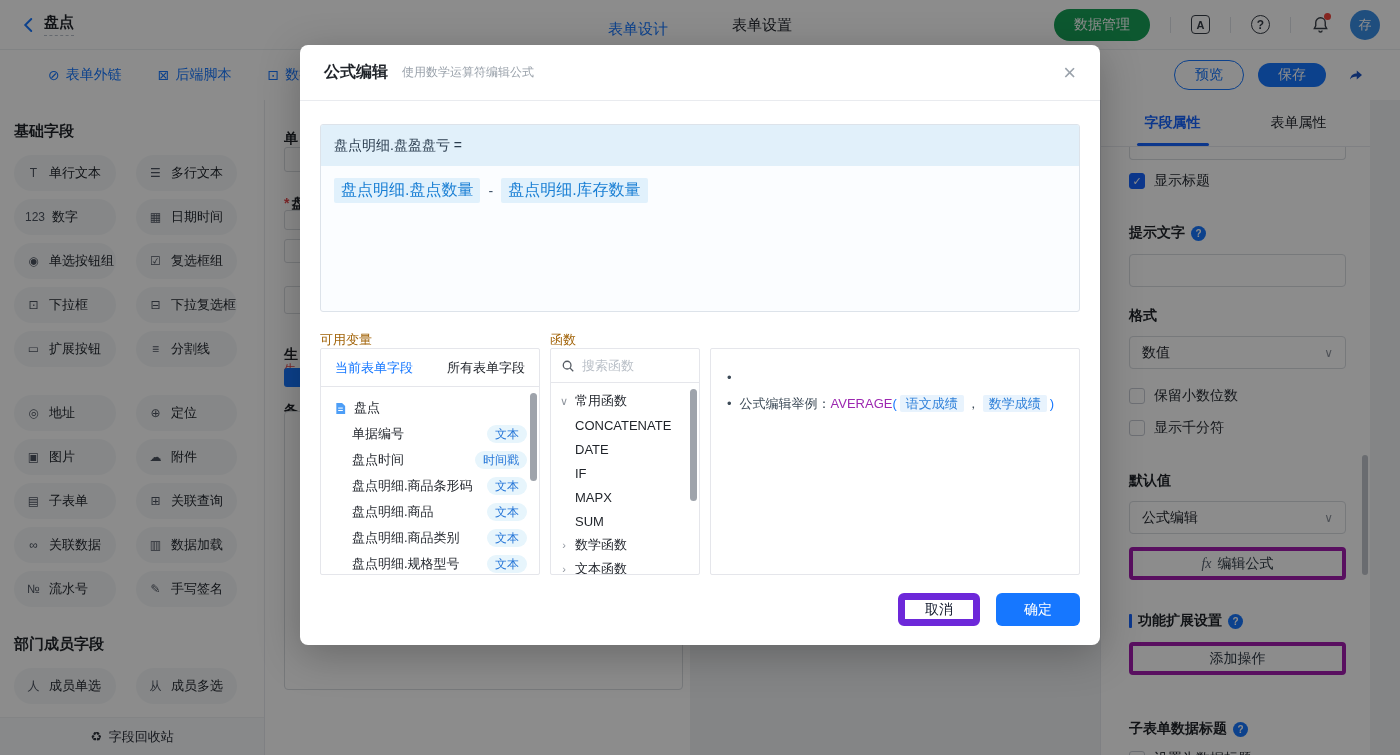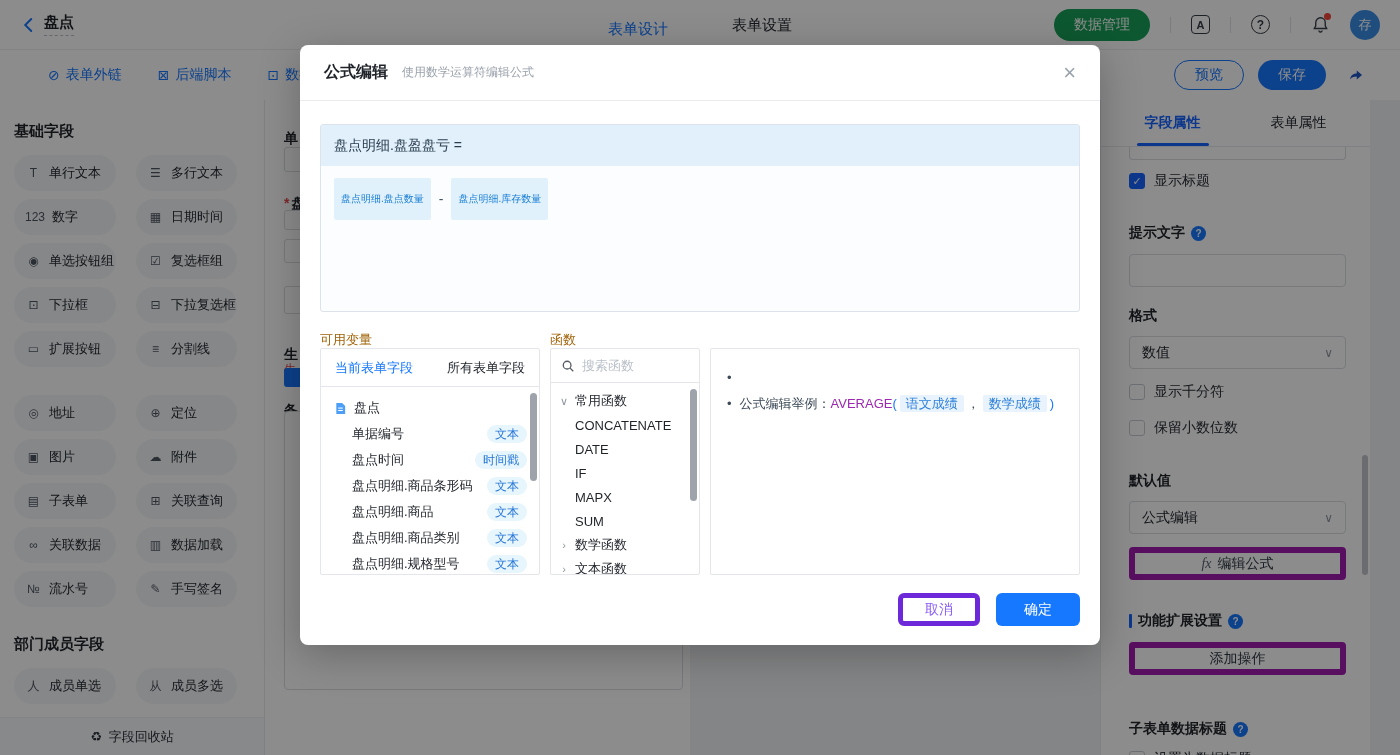--- a/index.html
+++ b/index.html
@@ -36,21 +36,21 @@
 
   
   .toolbar { position:absolute; left:0; top:50px; width:100%; height:50px; background:#fff;
              display:flex; align-items:center; padding:0 28px 0 48px; z-index:1; }
   .tb-links { display:flex; gap:36px; overflow:hidden; }
   .tb-link { display:flex; align-items:center; gap:6px; color:#1677ff; font-size:14px; white-space:nowrap; }
   .tb-link .g { font-size:14px; }
   .tb-right { margin-left:auto; display:flex; align-items:center; gap:14px;justify-content:space-between; }
   .btn-outline-pill { height:30px; padding:0 20px; border-radius:15px; border:1px solid #1677ff;
                       color:#1677ff; background:#fff; font-size:14px; }
-  .btn-fill-pill { height:30px; padding:0 20px; border-radius:15px; border:none;
+  .btn-fill-pill { height:24px; padding:0 20px; border-radius:15px; border:none;
                    background:#1677ff; color:#fff; font-size:14px; }
   .share-circle { width:32px; height:32px; border-radius:50%; background:#fff;
                   display:flex; align-items:center; justify-content:center; border:none; }
 
   
   .sidebar { position:absolute; left:0; top:100px; width:265px; bottom:0; background:#fff;
              border-right:1px solid #e7e9ee; padding:22px 14px 0 14px; overflow:hidden; }
   .side-group { margin-bottom:28px; }
   .side-group h3 { font-size:15px; font-weight:700; margin-bottom:14px; color:#1f2329; }
   .side-grid { display:grid; grid-template-columns:102px 101px; column-gap:20px; row-gap:8px; }
@@ -88,21 +88,21 @@
         display:flex; align-items:center; justify-content:center; }
   .cb.on { background:#1664ff; border-color:#1664ff; color:#fff; font-size:11px; }
   .plabel { font-size:14px; font-weight:600; color:#1f2329; display:flex; align-items:center; gap:6px; }
   .qi { width:15px; height:15px; border-radius:50%; background:#1677ff; color:#fff; font-size:10px;
         font-weight:bold; display:flex; align-items:center; justify-content:center; }
   .p-input { height:33px; border:1px solid #d9dce1; border-radius:4px; background:#fff; width:100%; }
   .p-select { height:33px; border:1px solid #d9dce1; border-radius:4px; background:#fff; width:100%;
               display:flex; align-items:center; padding:0 12px; font-size:14px; color:#23272e;
               justify-content:space-between; }
   .dd-arr { color:#8f959e; font-size:12px; }
-  .p-btn { height:33px; border:6px solid #a21caf; border-radius:4px; background:#fff; width:100%;
+  .p-btn { height:33px; border:4px solid #a21caf; border-radius:4px; background:#fff; width:100%;
            font-size:14px; color:#2e3944; display:flex; align-items:center; justify-content:center; gap:6px; }
   .fx { font-style:italic; font-family:"Liberation Serif","DejaVu Serif",serif; color:#5a6473; }
   .sec-label { font-size:14px; font-weight:700; display:flex; align-items:center; gap:6px; }
   .sec-label .bar { width:3px; height:14px; background:#1664ff; border-radius:1px; }
   .props-scroll { position:absolute; right:2px; top:355px; width:6px; height:120px;
                   background:#c1c5cc; border-radius:3px; }
 
   
   .overlay { position:absolute; inset:0; background:rgba(0,0,0,0.45); z-index:10; }
   .modal { position:absolute; left:300px; top:45px; width:800px; height:600px; background:#fff;
@@ -111,21 +111,21 @@
               border-bottom:1px solid #e9ebef; }
   .m-title { font-size:16px; font-weight:700; color:#1f2329; }
   .m-sub { font-size:12px; color:#9aa2ab; margin-left:14px; }
   .m-close { margin-left:auto; font-size:22px; color:#9aa2ab; line-height:1; cursor:pointer;
              background:none; border:none; }
   .formula-box { position:absolute; left:20px; top:79px; width:760px; height:188px;
                  border:1px solid #dde3ea; border-radius:3px; background:#fbfdff; overflow:hidden; }
   .formula-target { height:41px; background:#e1f0fa; display:flex; align-items:center;
                     padding:0 13px; font-size:14px; color:#2b3d4f; }
   .formula-body { padding:12px 13px; display:flex; align-items:center; gap:8px; flex-wrap:wrap; }
-  .chip { background:#e1f1fc; color:#1a7fd4; font-size:10px; padding:14px 7px; border-radius:2px; }
+  .chip { background:#e1f1fc; color:#1a7fd4; font-size:16px; padding:2px 7px; border-radius:2px; }
   .op { color:#44566b; font-size:14px; }
   .m-sec-label { position:absolute; top:286px; font-size:13px; color:#a16207; }
   .m-panel { position:absolute; top:303px; height:227px; border:1px solid #e5e6eb;
              border-radius:2px; background:#fff; overflow:hidden; }
   #vars-panel { left:20px; width:220px; }
   #fns-panel { left:250px; width:150px; }
   #help-panel { left:410px; width:370px; }
   .vars-tabs { height:38px; display:flex; align-items:center; justify-content:space-between;
                padding:0 14px; border-bottom:1px solid #e5e6eb; font-size:13px; }
   .vars-tab { color:#23272e; }
@@ -147,22 +147,22 @@
   .fn-item { height:24px; display:flex; align-items:center; padding-left:24px; color:#1f2329; }
   .f-scroll { position:absolute; right:2px; top:40px; width:7px; height:112px;
               background:#9ea3ab; border-radius:4px; }
   .help-list { padding:16px 16px; font-size:13px; color:#3c4a57; line-height:26px; }
   .help-li { display:flex; gap:8px; align-items:flex-start; }
   .help-li .dot { font-size:13px; }
   .fn-purple { color:#9c27b0; }
   .paren { color:#1677ff; }
   .mini-chip { background:#e8f3fd; color:#2f80d9; padding:1px 6px; border-radius:2px; margin:0 3px; }
   .m-footer { position:absolute; right:20px; bottom:19px; display:flex; gap:16px; }
-  .btn-cancel { width:82px; height:33px; background:#fff; border:5px solid #6d28d9; border-radius:6px;
-                font-size:14px; color:#8b5cf6; }
+  .btn-cancel { width:82px; height:33px; background:#fff; border:7px solid #6d28d9; border-radius:6px;
+                font-size:14px; color:#0f172a; }
   .btn-ok { width:84px; height:33px; background:#1677ff; border:none; border-radius:6px;
             font-size:14px; color:#fff; }.mt11{margin-top:11px}.mt12{margin-top:12px}.mt13{margin-top:13px}
   .mt14{margin-top:14px}.mt18{margin-top:18px}.mt20{margin-top:20px}
   .mt32{margin-top:32px}.mt34{margin-top:34px}.mt35{margin-top:35px}.mt45{margin-top:45px}
 </style>
 </head>
 <body>
 
 <div id="app">
 
@@ -388,27 +388,27 @@
       <div class="plabel mt34">
         <span>提示文字</span>
         <span class="qi">?</span>
       </div>
       <div class="p-input mt12"></div>
       <div class="plabel mt20">格式</div>
       <div class="p-select mt11">
         <span>数值</span>
         <span class="dd-arr">∨</span>
       </div>
+      <div class="cb-row mt18">
+        <span class="cb"></span>
+        <span>保留小数位数</span>
+      </div>
       <div class="cb-row mt14">
         <span class="cb"></span>
         <span>显示千分符</span>
-      </div>
-      <div class="cb-row mt18">
-        <span class="cb"></span>
-        <span>保留小数位数</span>
       </div>
       <div class="plabel mt35">默认值</div>
       <div class="p-select mt11">
         <span>公式编辑</span>
         <span class="dd-arr">∨</span>
       </div>
       <button class="p-btn mt13">
         <span class="fx">fx</span>
         <span>编辑公式</span>
       </button>

